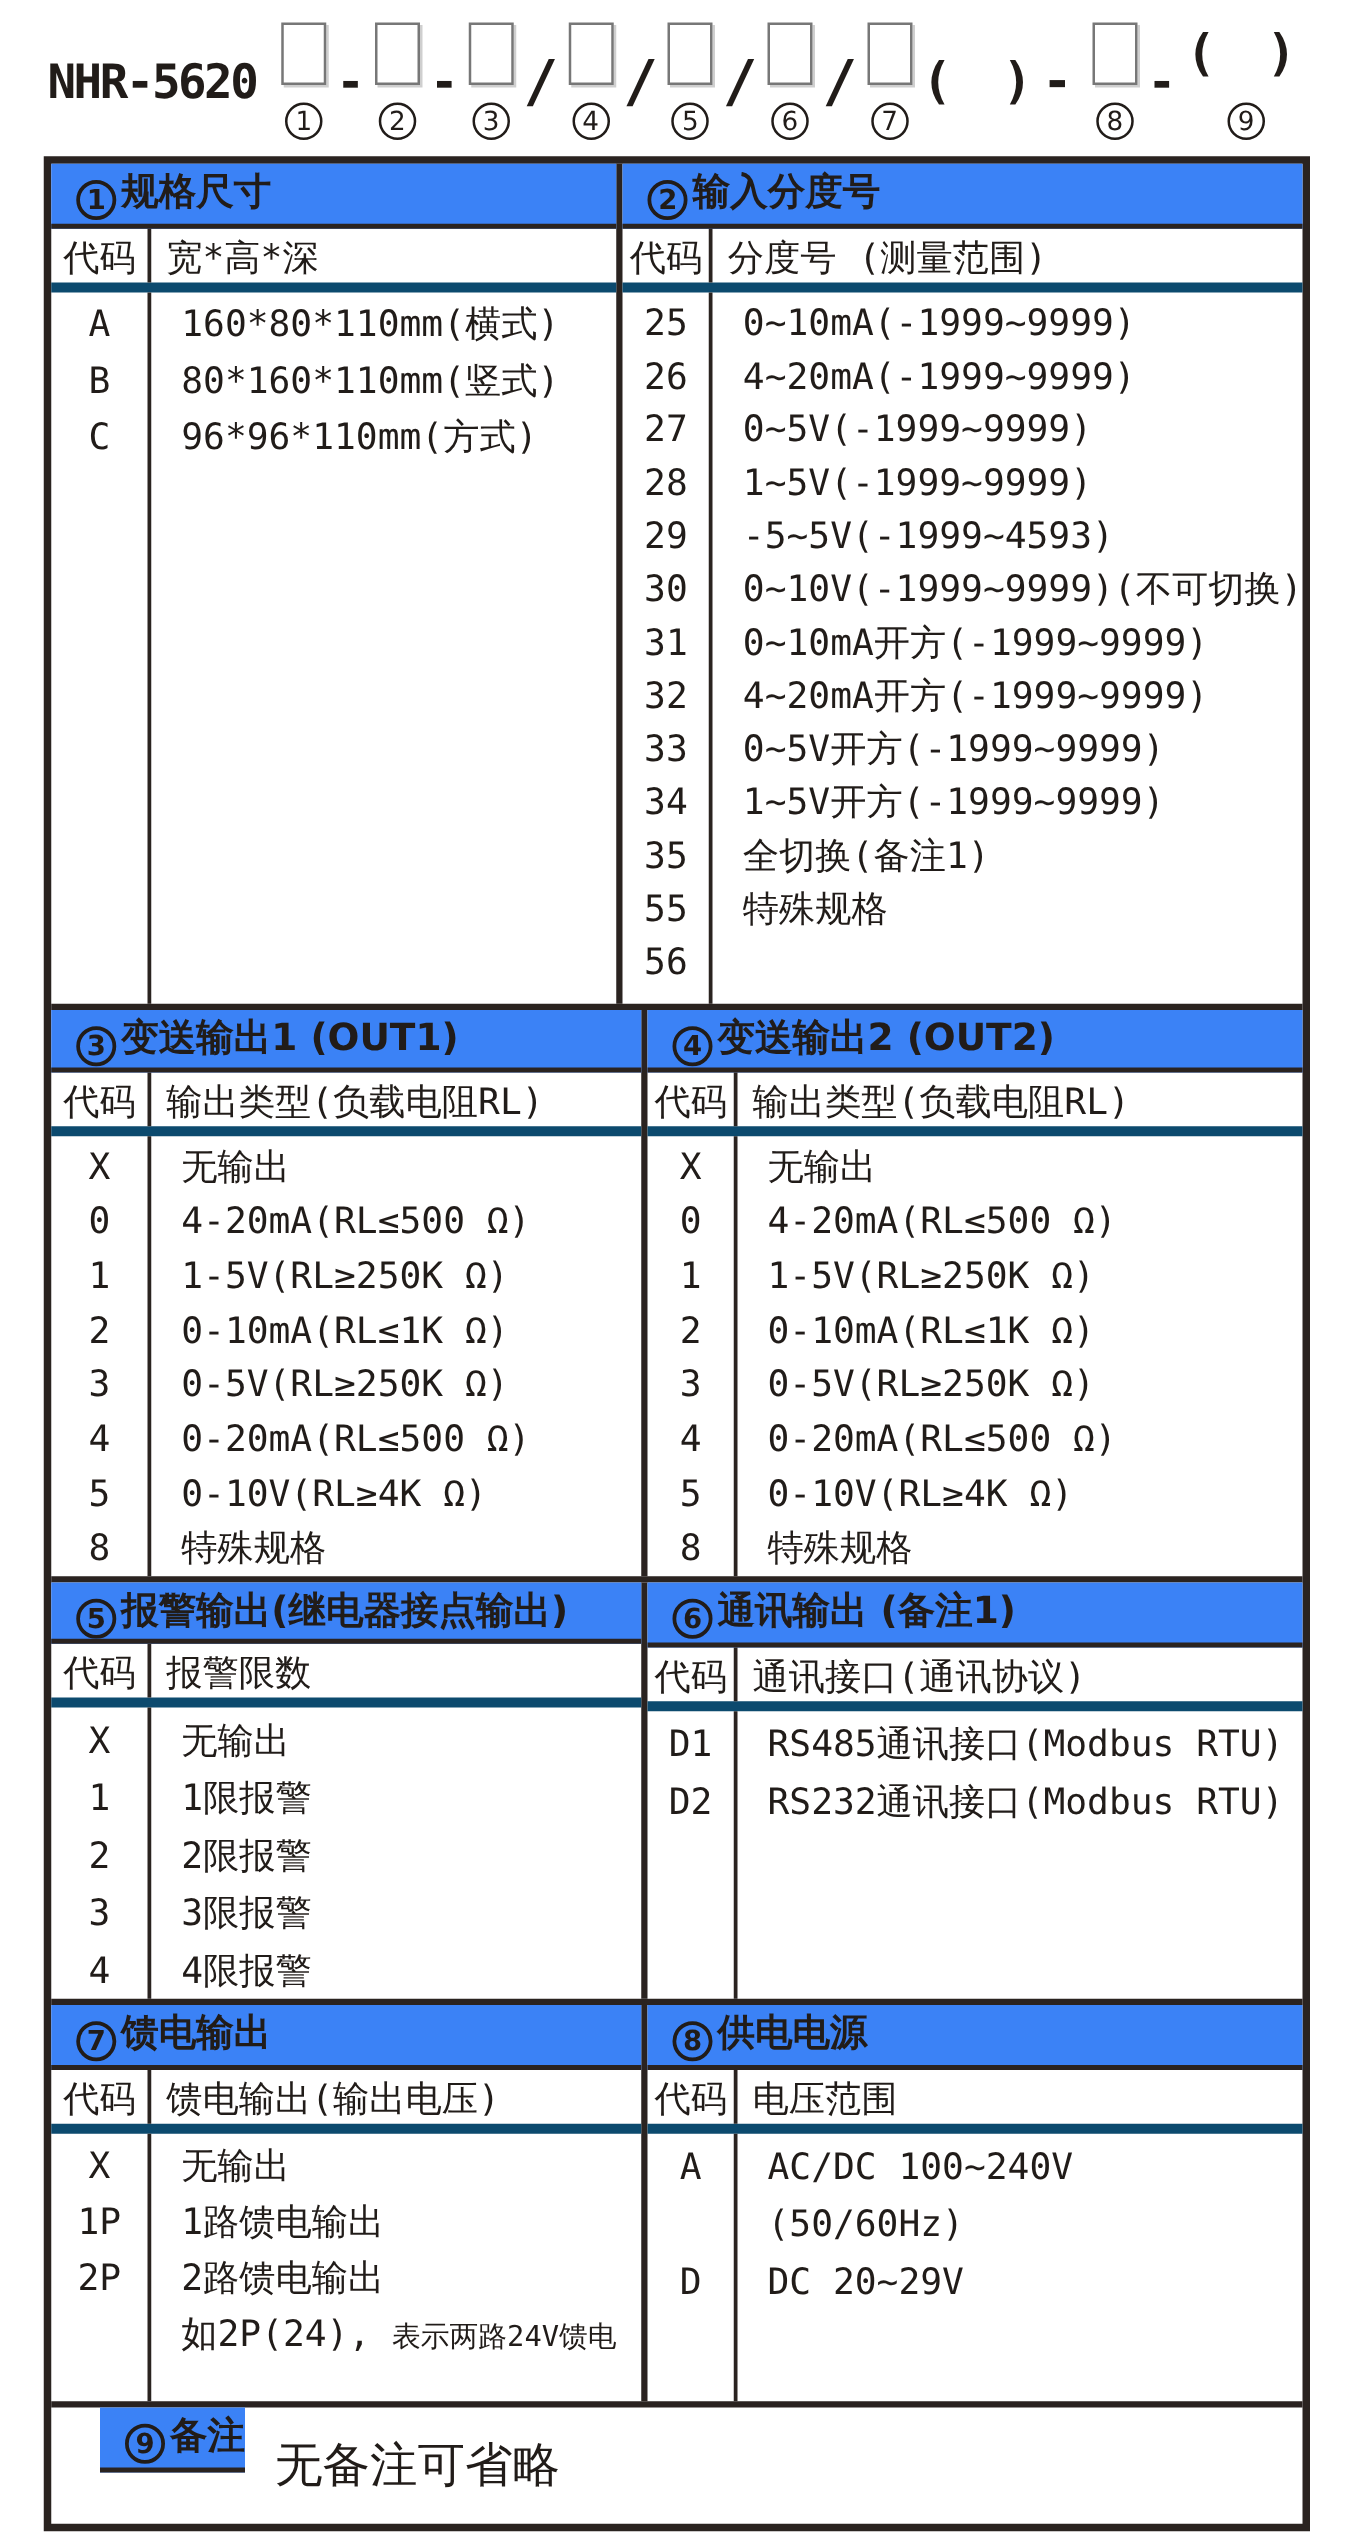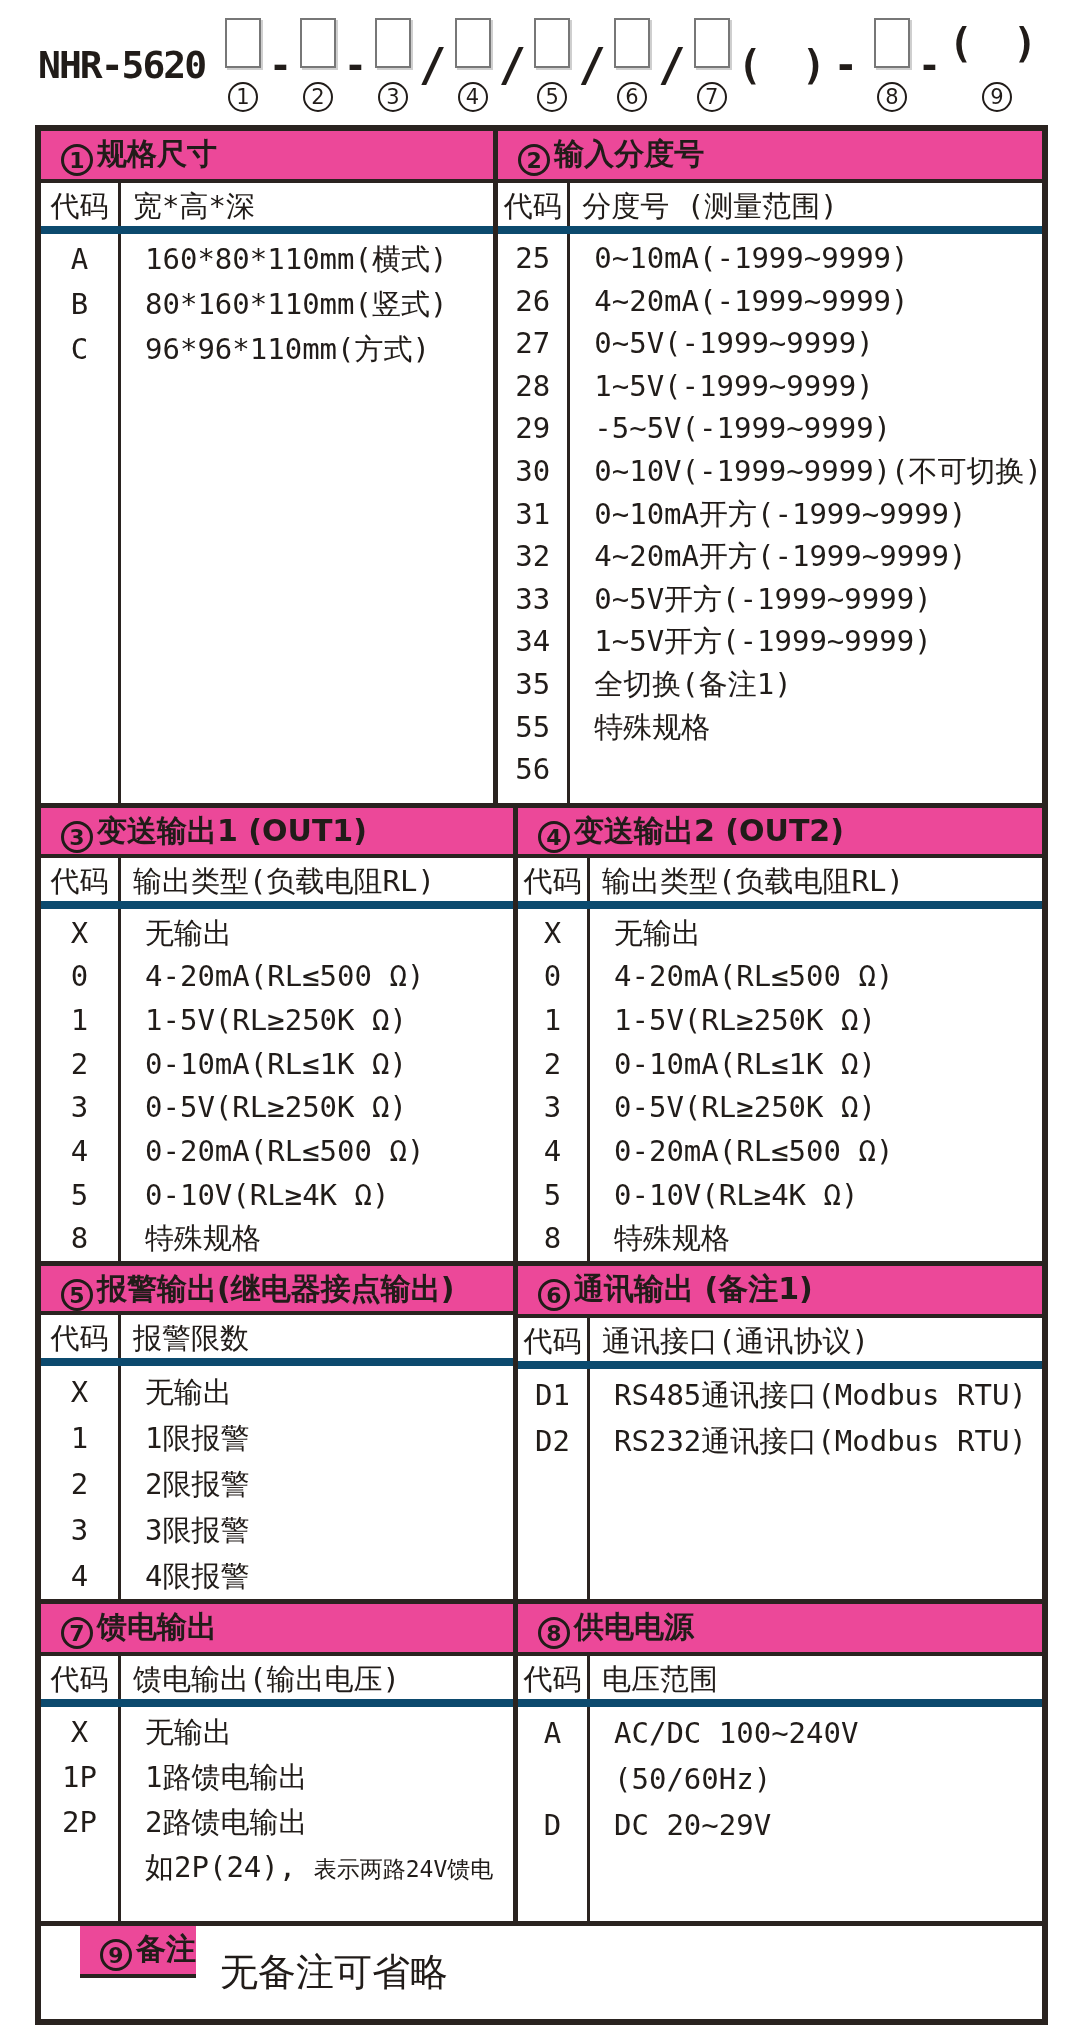--- a/index.html
+++ b/index.html
@@ -28,21 +28,21 @@
   .band { display:flex; border-top:5px solid #2a2320; }
   .band.b1 { border-top:none; height:672px; }
   .band.b2 { height:458px; }
   .band.b3 { height:338px; }
   .band.b4 { height:322px; }
   .band.b5 { flex:1; }
   .pane-l { width:477px; border-right:5px solid #2a2320; display:flex; flex-direction:column; }
   .pane-r { flex:1; display:flex; flex-direction:column; }
   .pane-full { flex:1; display:flex; flex-direction:row;padding-left:39px; }
 
-  .sec-title { height:52px; background:#ec4899; border-bottom:4px solid #2a2320;
+  .sec-title { height:52px; background:#3b82f6; border-bottom:4px solid #2a2320;
                font-weight:bold; font-size:30px; line-height:46px; padding-left:20px;
                white-space:nowrap; overflow:hidden; }
   .tcirc { display:inline-block; width:32px; height:32px; border:3px solid #211c19; border-radius:50%;
            font-size:22px; line-height:27px; text-align:center; margin-right:4px;
            vertical-align:-4px; font-weight:bold; }
 
   .sub-head { height:51px; border-bottom:8px solid #0c4a6e; display:flex;
               font-family:"DejaVu Sans Mono","Liberation Mono",monospace;
               font-size:29px; line-height:46px; white-space:nowrap; }
   .code-h { width:80px; border-right:3px solid #2a2320; text-align:center; overflow:hidden; }
@@ -159,21 +159,21 @@
             <div class="cell">34</div>
             <div class="cell">35</div>
             <div class="cell">55</div>
             <div class="cell">56</div>
           </div>
           <div class="desc-col">
             <div class="cell">0~10mA(-1999~9999)</div>
             <div class="cell">4~20mA(-1999~9999)</div>
             <div class="cell">0~5V(-1999~9999)</div>
             <div class="cell">1~5V(-1999~9999)</div>
-            <div class="cell">-5~5V(-1999~9999)</div>
+            <div class="cell">-5~5V(-1999~4593)</div>
             <div class="cell">0~10V(-1999~9999)(不可切换)</div>
             <div class="cell">0~10mA开方(-1999~9999)</div>
             <div class="cell">4~20mA开方(-1999~9999)</div>
             <div class="cell">0~5V开方(-1999~9999)</div>
             <div class="cell">1~5V开方(-1999~9999)</div>
             <div class="cell">全切换(备注1)</div>
             <div class="cell">特殊规格</div>
           </div>
         </div>
       </div>

